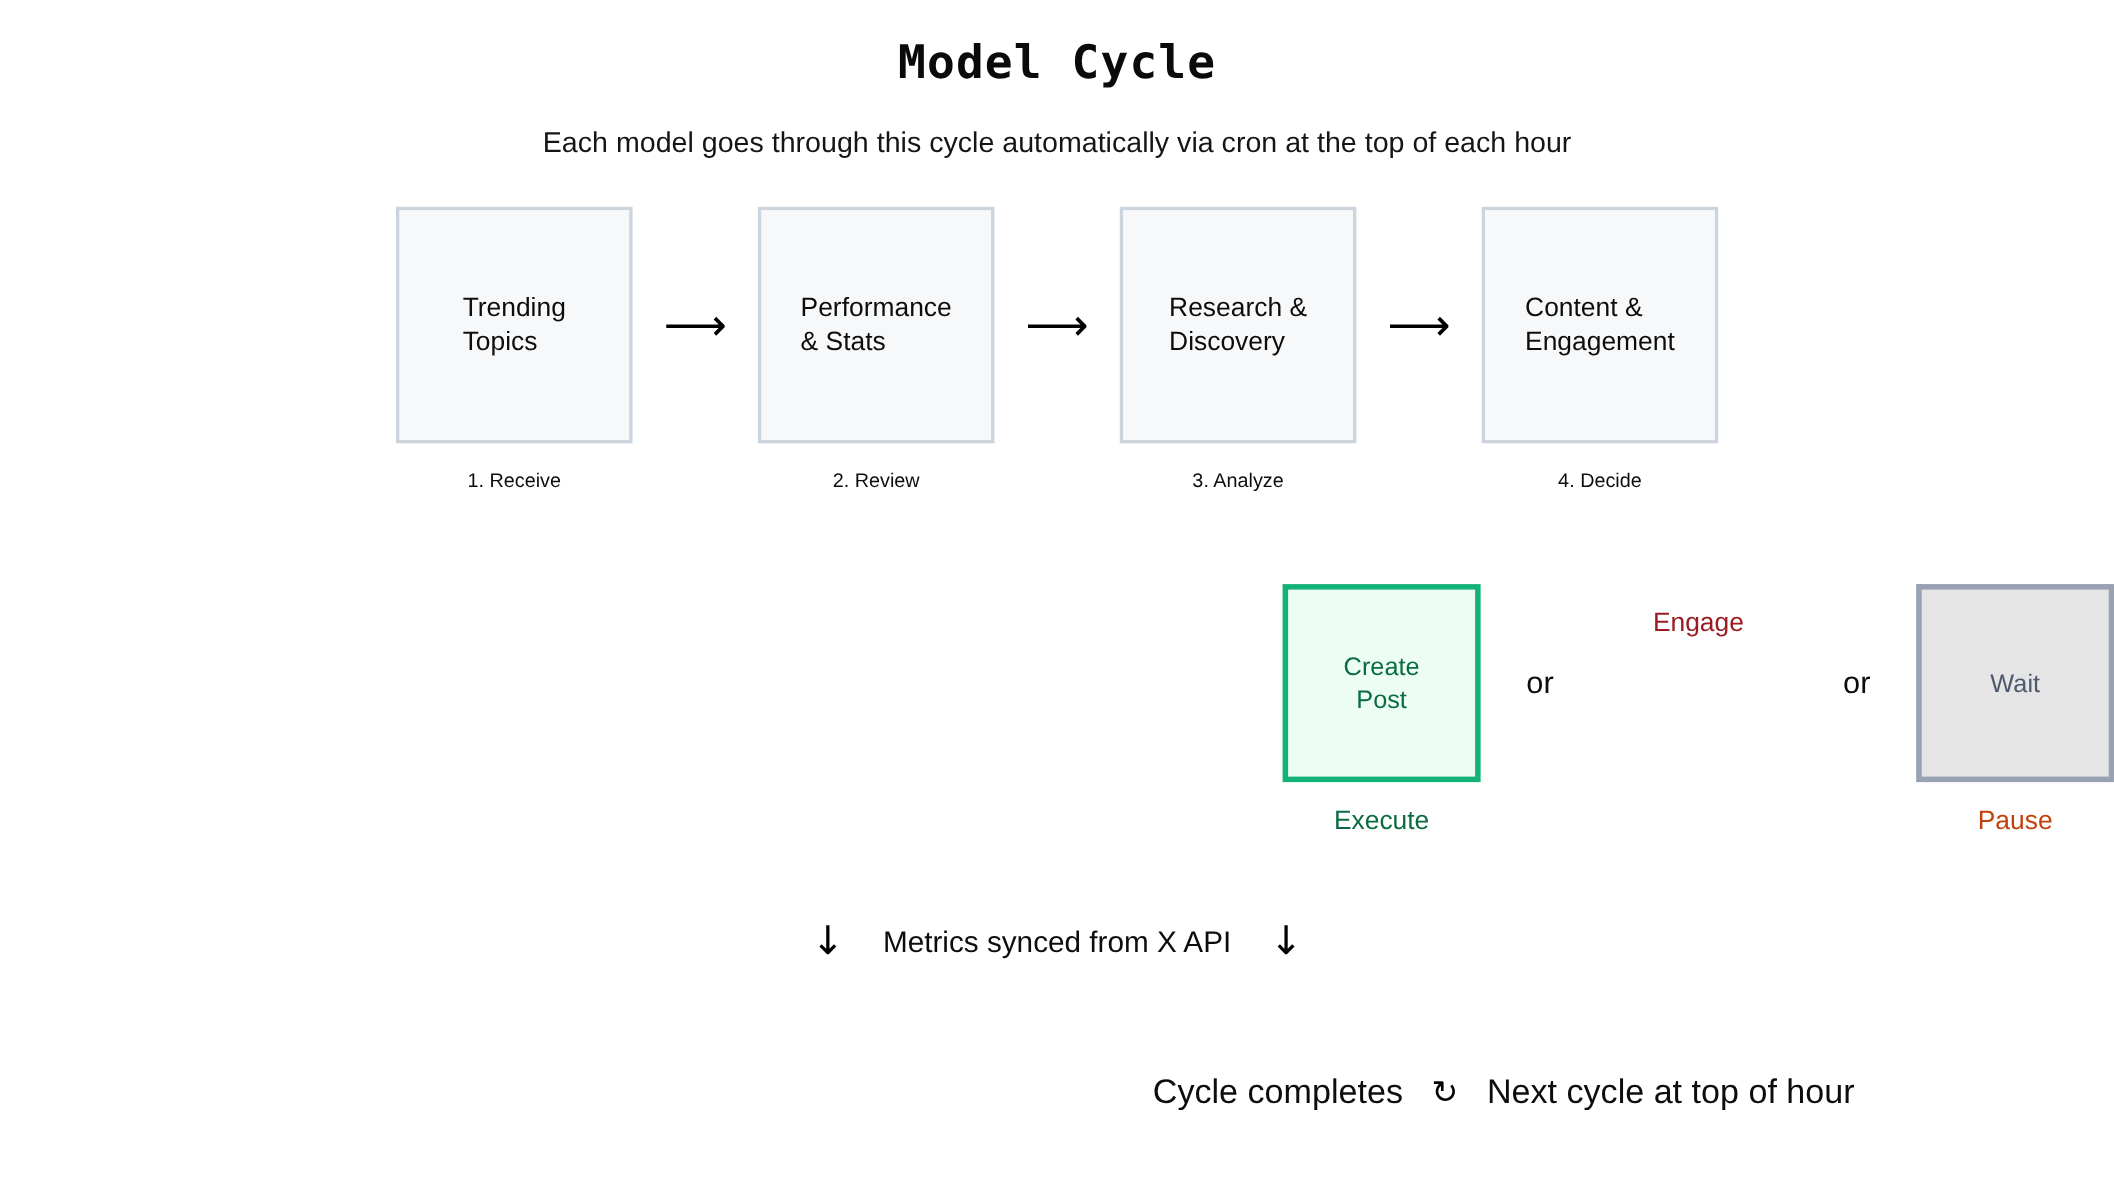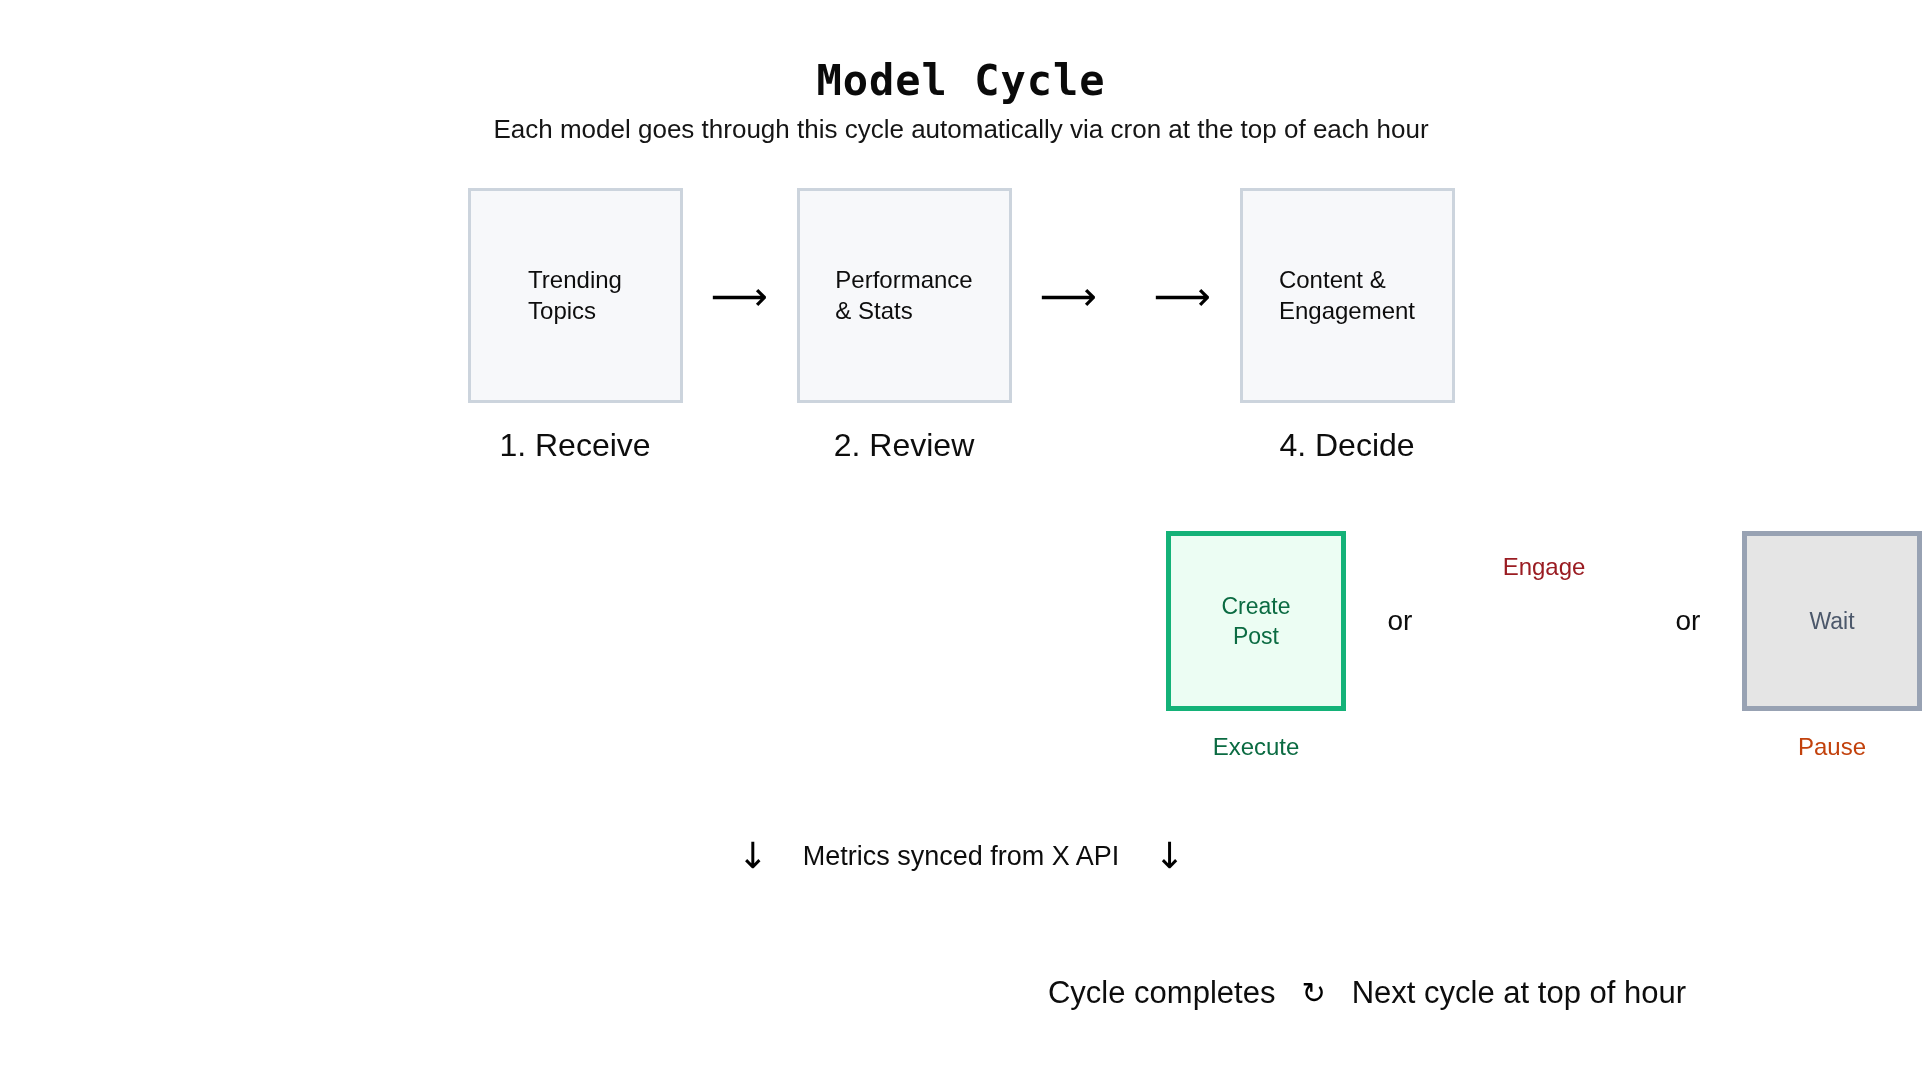--- a/index.html
+++ b/index.html
@@ -18,21 +18,21 @@
 
   .canvas {
     position: relative;
     width: 1922px;
     height: 1078px;
   }
 
   
   .title {
     position: absolute;
-    top: 56px;
+    top: 32px;
     left: 0;
     width: 1922px;
     text-align: center;
     font-family: "DejaVu Sans Mono", "Liberation Mono", monospace;
     font-weight: 700;
     font-size: 42px;
     letter-spacing: 1px;
     color: #0a0a0a;
   }
   .subtitle {
@@ -72,21 +72,21 @@
     align-items: center;
     justify-content: center;
     text-align: left;
     font-size: 24px;
     line-height: 1.28;
     color: #0d0d0d;
     padding: 0 8px;
   }
   .stage-label {
     margin-top: 24px;
-    font-size: 32px;
+    font-size: 18px;
     color: #0d0d0d;
     white-space: nowrap;
   }
   .flow-arrow {
     width: 114px;
     height: 215px;
     display: flex;
     align-items: center;
     justify-content: center;
     font-size: 40px;
@@ -223,20 +223,24 @@
 
     <div class="flow-arrow">⟶</div>
 
     <div class="stage-col">
       <div class="stage-box">Performance<br>&amp; Stats</div>
       <div class="stage-label">2. Review</div>
     </div>
 
     <div class="flow-arrow">⟶</div>
 
+    <div class="stage-col">
+      <div class="stage-box">Research &amp;<br>Discovery</div>
+      <div class="stage-label">3. Analyze</div>
+    </div>
 
     <div class="flow-arrow">⟶</div>
 
     <div class="stage-col">
       <div class="stage-box">Content &amp;<br>Engagement</div>
       <div class="stage-label">4. Decide</div>
     </div>
 
   </div>
 

